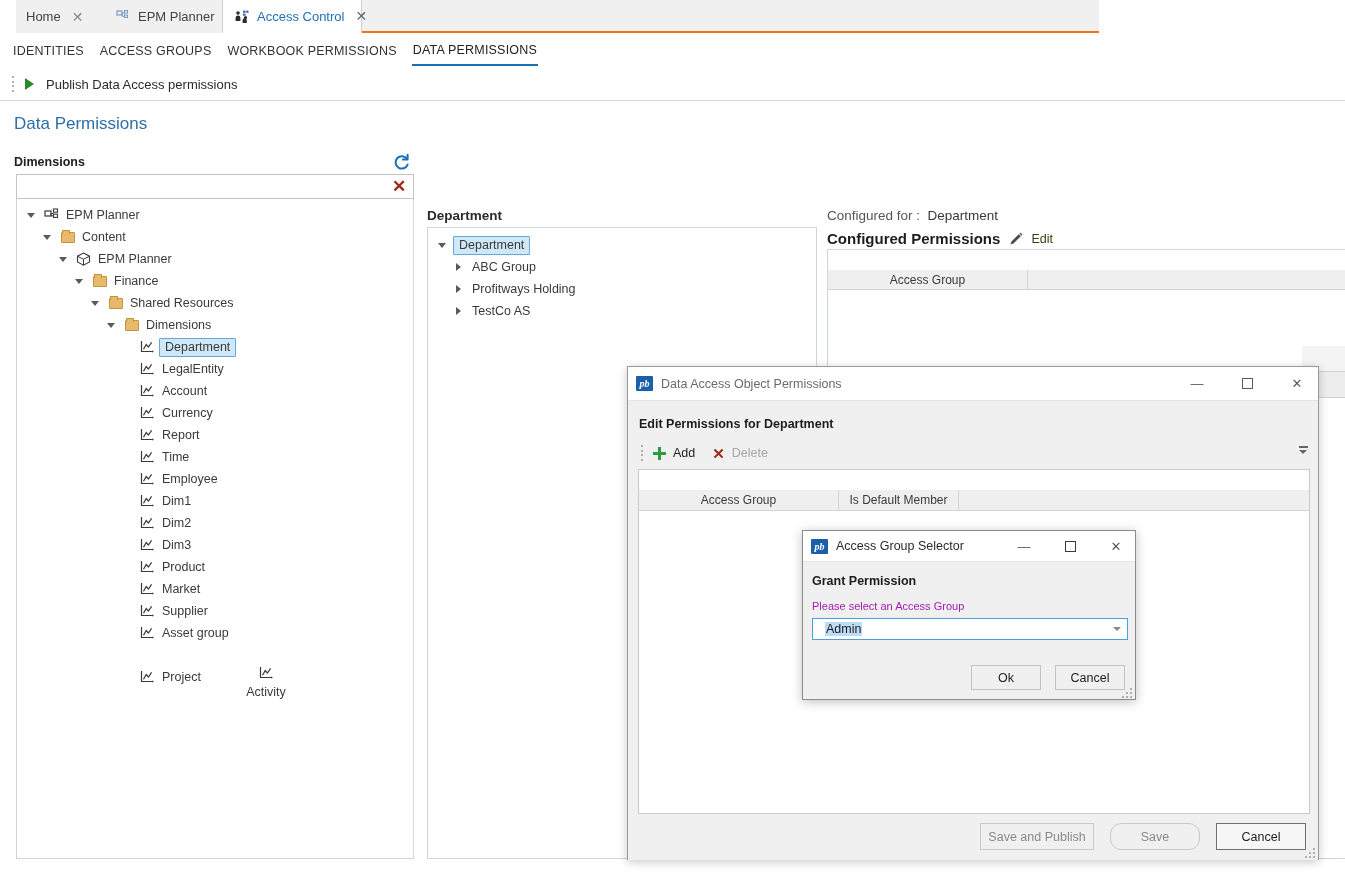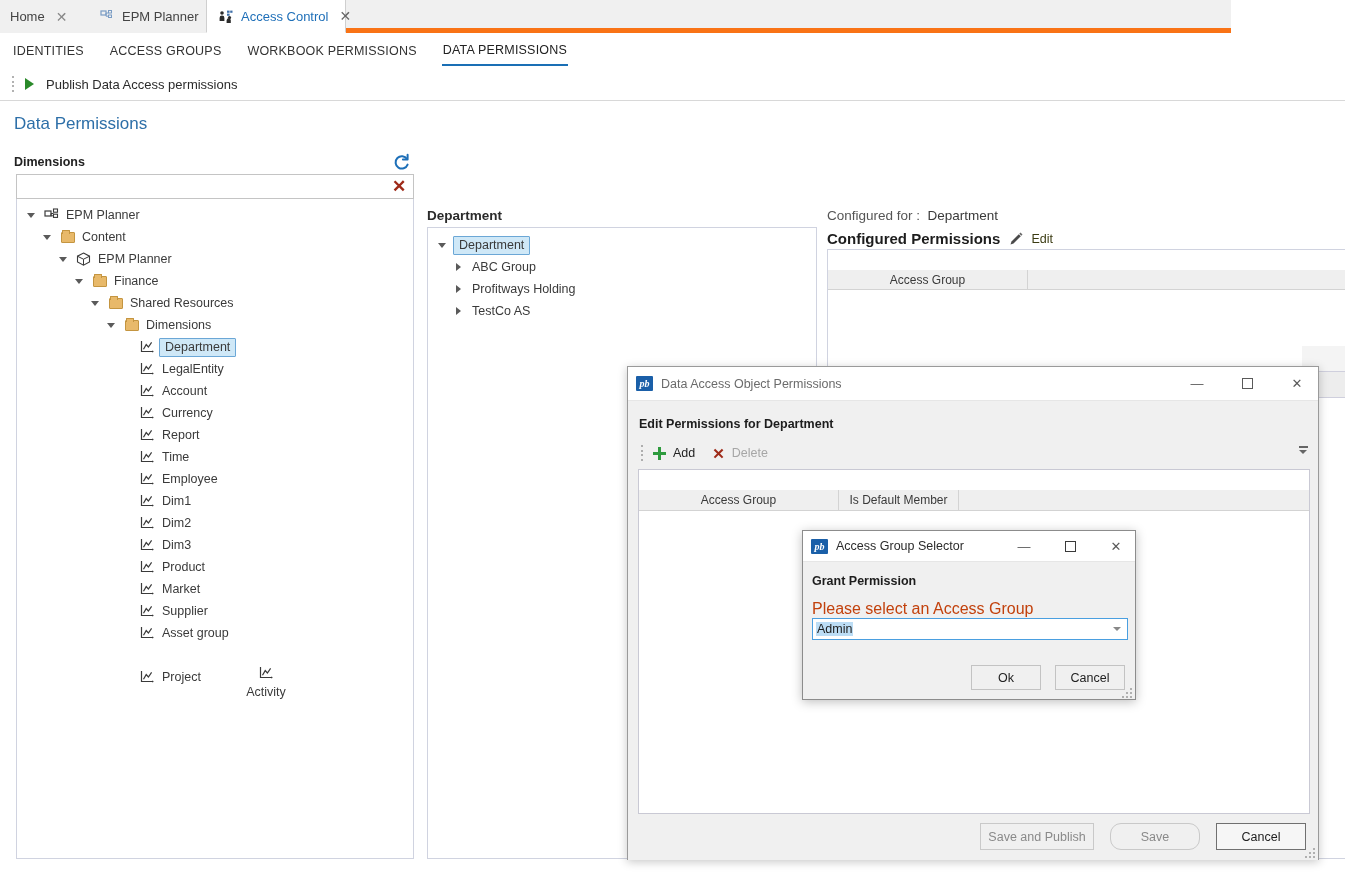--- a/index.html
+++ b/index.html
@@ -9,22 +9,22 @@
     overflow: hidden;
     background: #ffffff;
     font-family: "Liberation Sans", sans-serif;
     font-size: 13px;
     color: #333333;
   }
   #app { position: relative; width: 1345px; height: 878px; background:#ffffff; }
 
   
   .tabstrip {
-    position: absolute; left:0; top:0; width:1231px; height:33px;
-    background:#f0f0f0; border-bottom:5px solid #f97316;
+    position: absolute; left:16px; top:0; width:1083px; height:33px;
+    background:#f0f0f0; border-bottom:2px solid #f97316;
   }
   .tab {
     position:absolute; top:0; height:33px;
     display:flex; align-items:center; gap:7px;
     padding:0 10px;
     font-size:13px; color:#444;
     cursor:default;
   }
   .tab.inactive { background:#f0f0f0; }
   .tab.active {
@@ -37,21 +37,21 @@
   .tab .tabclose {
     color:#888; font-size:14px; line-height:1; margin-left:4px;
     font-family:"Liberation Sans", sans-serif;
   }
   .tab.active .tabclose { color:#666; }
 
   
   .ribbon {
     position:absolute; left:0; top:33px; width:1345px; height:38px;
     background:#ffffff; border-bottom:1px solid #d8d8d8;
-    display:flex; align-items:center; padding-left:12px; gap:24px;
+    display:flex; align-items:center; padding-left:12px; gap:14px;
   }
   .ribbon-item {
     font-size:12.5px; color:#333; letter-spacing:.2px;
     padding:6px 1px 7px 1px; cursor:default; white-space:nowrap;
   }
   .ribbon-item.sel { color:#222; border-bottom:2px solid #1a6fb5; font-weight:400; }
 
   
   .cmdbar {
     position:absolute; left:0; top:68px; width:1345px; height:33px;
@@ -201,28 +201,28 @@
   .dlg2 {
     position:absolute; left:802px; top:530px; width:334px; height:170px;
     background:#f0f0f0; border:1px solid #8c8c8c;
     box-shadow:0 2px 10px rgba(0,0,0,.25);
   }
   .dlg2 .dlg-title { height:31px; }
   .dlg2 .dlg-title-text { color:#2b2b2b; font-size:12.5px; }
   .dlg2 .wbtn { width:38px; height:30px; }
   .dlg2-body { position:relative; height:138px; }
   .grant-h { position:absolute; left:9px; top:12px; font-size:12.5px; font-weight:bold; color:#1d1d1d; }
-  .grant-sub { position:absolute; left:9px; top:38px; font-size:16px; color:#c2410c; }
+  .grant-sub { position:absolute; left:9px; top:38px; font-size:11px; color:#a21caf; }
   .combo {
     position:absolute; left:9px; top:56px; width:316px; height:22px;
     background:#ffffff; border:1px solid #4a9fe0;
     display:flex; align-items:center; padding-left:3px;
   }
   .combo .selvalue {
-    font-size:12.5px; color:#1c1c1c; background:#bcddf5; padding:0 1px;
+    font-size:12.5px; color:#1c1c1c; background:#bcddf5; padding:0 1px;margin-left:9px;
   }
   .combo-arrow {
     position:absolute; right:6px; top:8px;
     width:0;height:0;border-left:4px solid transparent;border-right:4px solid transparent;border-top:4px solid #888;
   }
   .dlg2-footer { position:absolute; right:10px; bottom:10px; display:flex; gap:14px; }
   .btn-sm { min-width:70px; height:25px; background:#f0f0f0; border:1px solid #c3c3c3;
     font-size:12.5px; color:#222; display:flex; align-items:center; justify-content:center;
     font-family:"Liberation Sans", sans-serif; cursor:pointer; }
 

